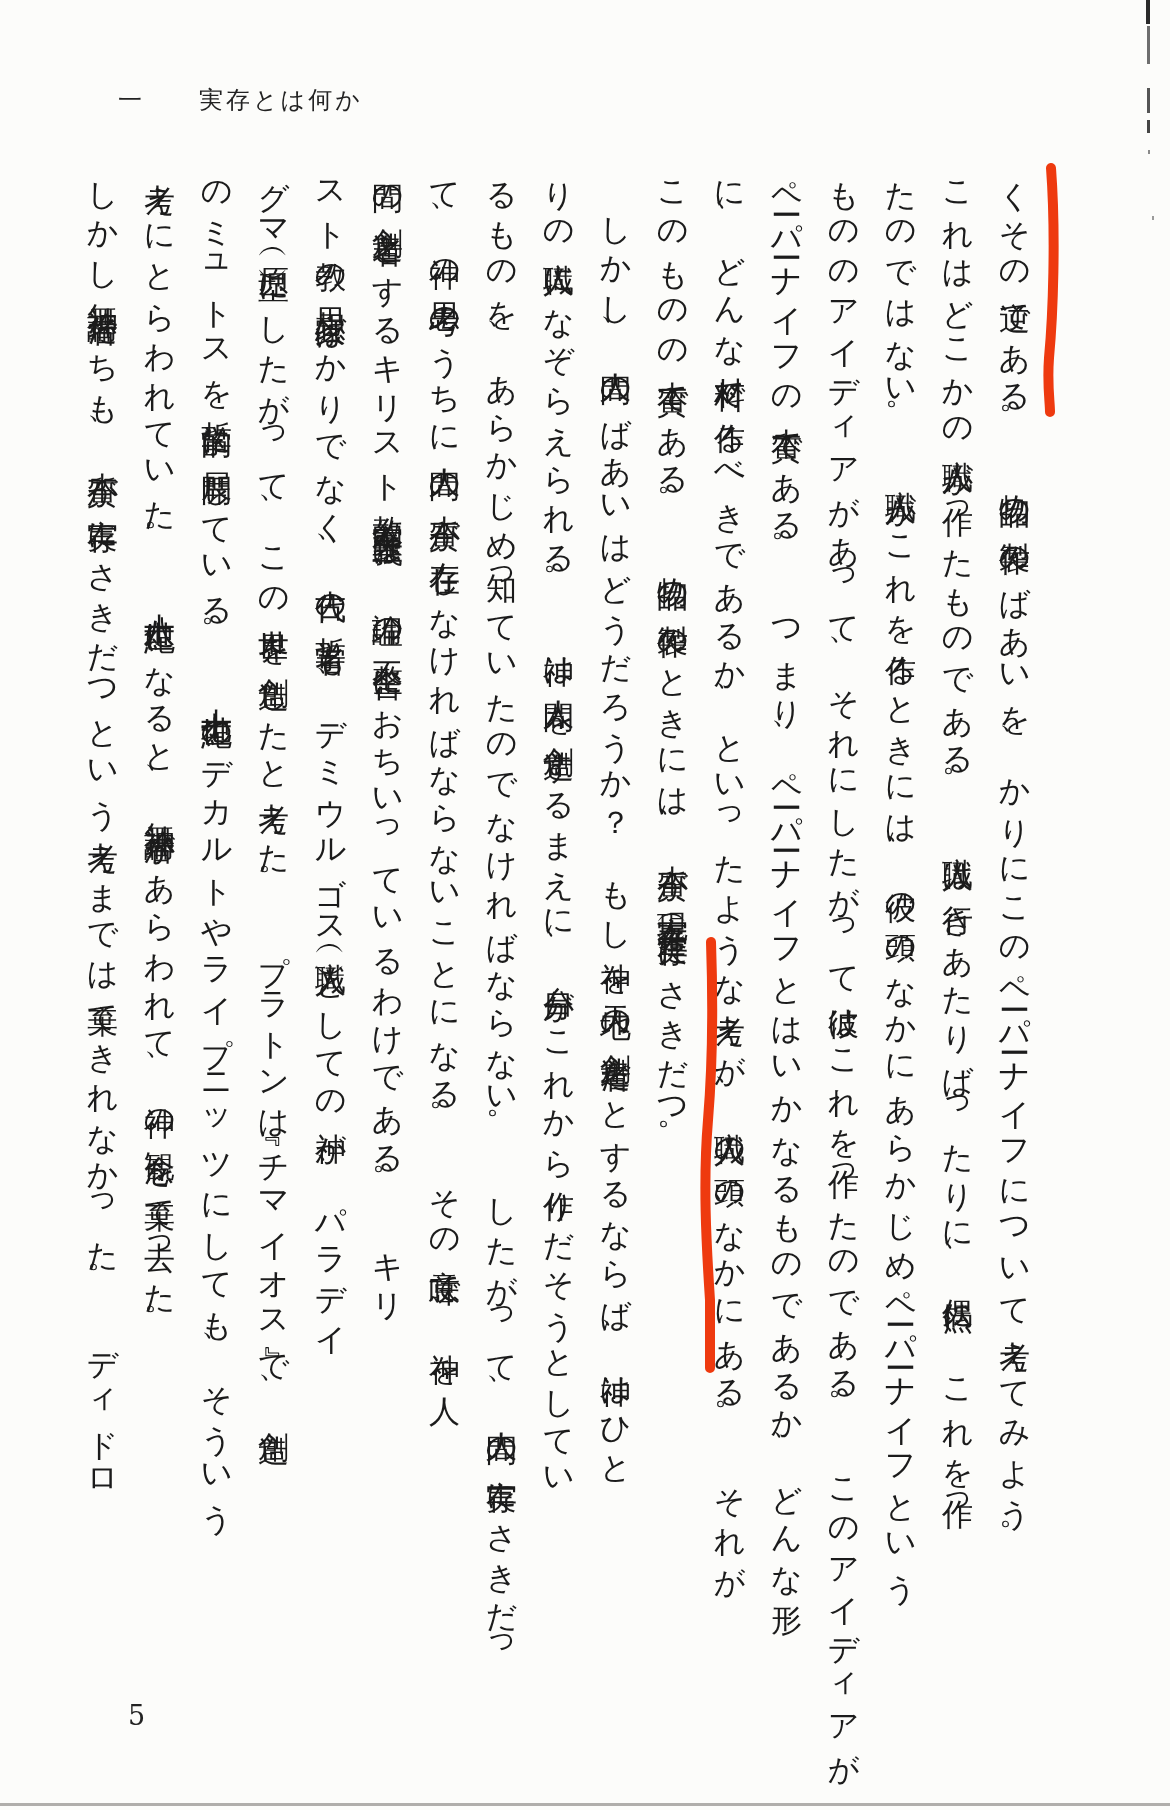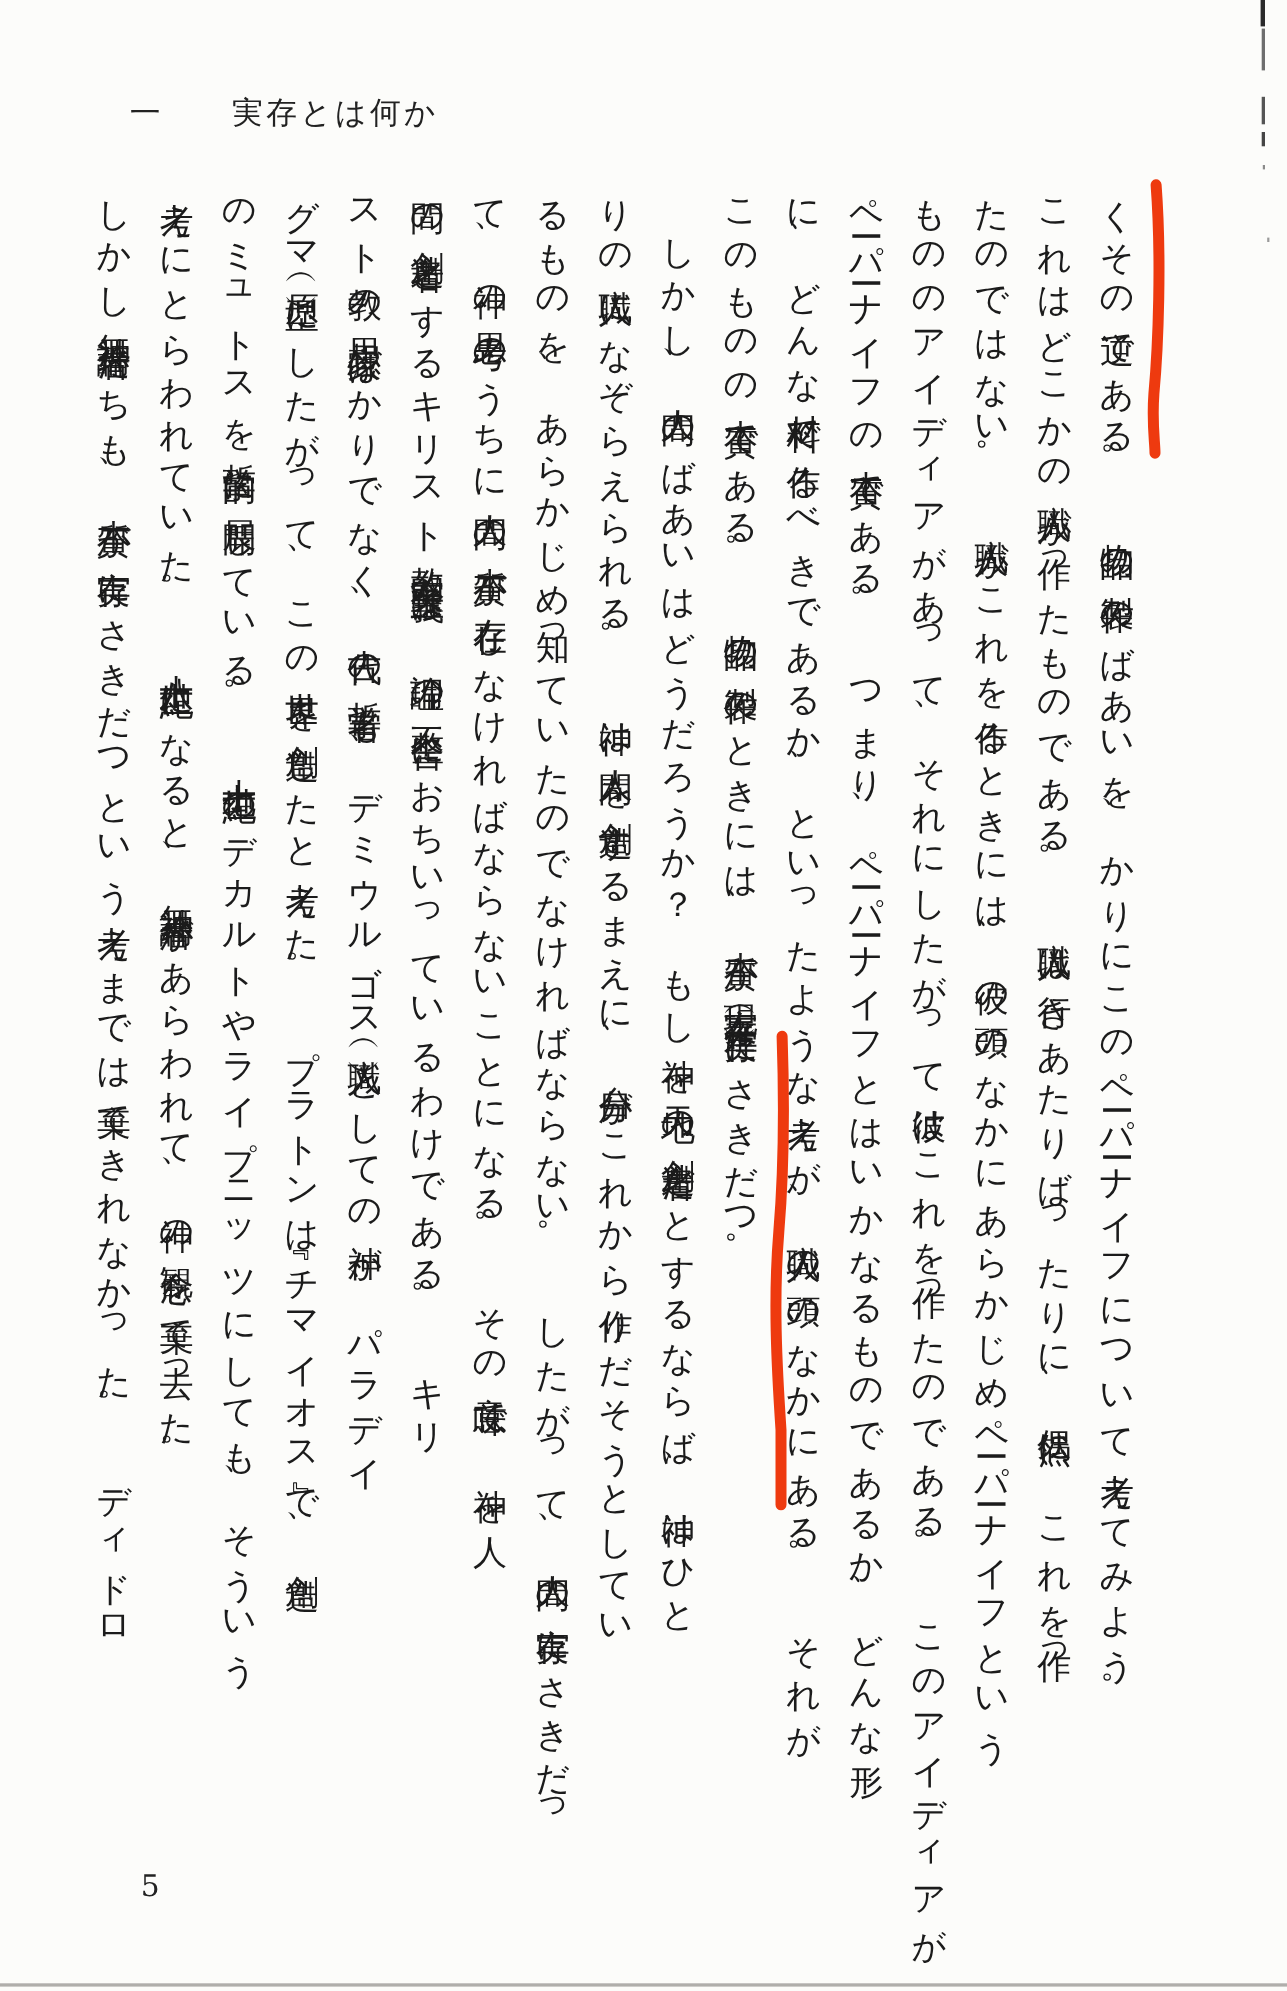--- a/index.html
+++ b/index.html
@@ -11,21 +11,21 @@
     overflow: hidden;
   }
   .page {
     position: absolute; inset: 0;
     background: #fcfcfa;
   }
   
   .running-header {
     position: absolute;
     left: 118px; top: 84px;
-    font-size: 28px;
+    font-size: 24px;
     letter-spacing: 3px;
     color: #222;
     white-space: pre;
   }
   
   .text-block {
     position: absolute;
     top: 160px; right: 127px;
     height: 1505px;
     writing-mode: vertical-rl;

